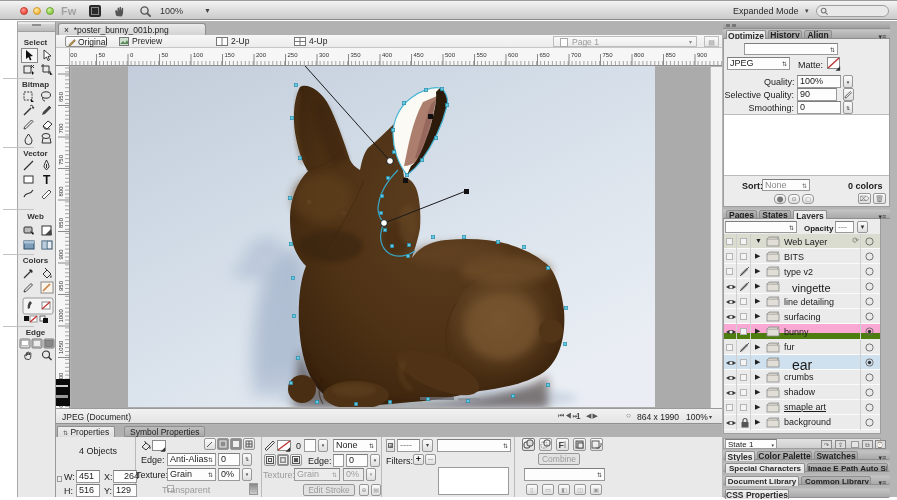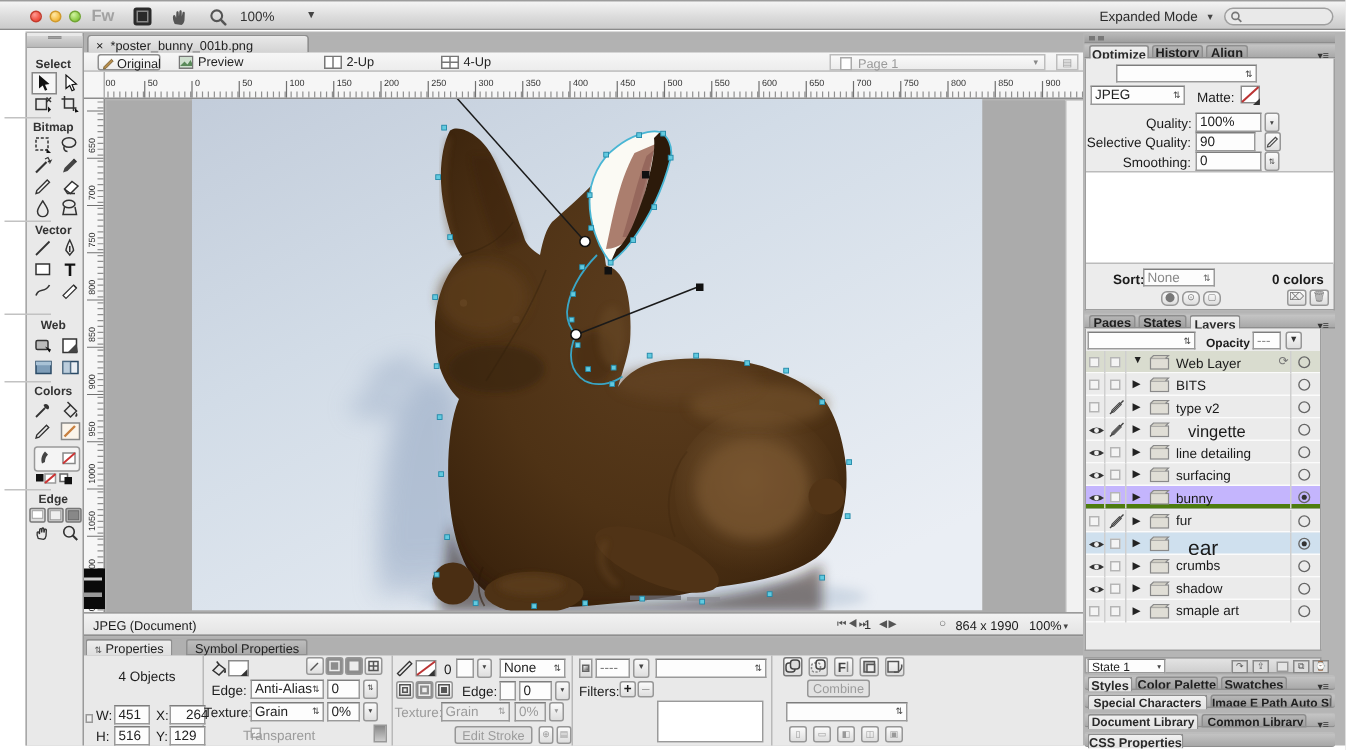--- a/index.html
+++ b/index.html
@@ -1129,21 +1129,21 @@
           <svg width="14" height="11" style="position:absolute;left:42px;top:2px;">
             <rect x="1" y="3" width="12" height="7" fill="#e0ded6" stroke="#8a8a8a" stroke-width="0.8"></rect>
             <path d="M1 3 l2 -2 h10 l-2 2" fill="#cfcdc4" stroke="#8a8a8a" stroke-width="0.8"></path>
           </svg>
           <span style="position:absolute;left:60px;top:2.5px;font-size:9px;color:#1a1a1a;">surfacing</span>
           <div style="position:absolute;right:19px;top:0;width:1px;height:15px;background:#cfcfcf;"></div>
           <svg width="9" height="9" style="position:absolute;right:6px;top:3px;">
             <circle cx="4.5" cy="4.5" r="3.6" fill="none" stroke="#666" stroke-width="0.9"></circle>
           </svg>
         </div>
-        <div style="position:absolute;left:0;top:90.4px;width:156px;height:15px;background:#c4b5fd;border-bottom:3px solid #4d7c0f;">
+        <div style="position:absolute;left:0;top:90.4px;width:156px;height:15px;background:#f9a8d4;border-bottom:6px solid #4d7c0f;">
           <div style="position:absolute;left:0;top:0;width:13px;height:15px;border-right:1px solid #cfcfcf;">
             <svg width="12" height="14" style="position:absolute;left:1px;top:1px;">
               <path d="M1 7 Q6 3 11 7 Q6 11 1 7z" fill="#333"></path>
               <circle cx="6" cy="7" r="1.6" fill="#eee"></circle>
             </svg>
           </div>
           <div style="position:absolute;left:14px;top:0;width:13px;height:15px;border-right:1px solid #cfcfcf;">
             <div style="position:absolute;left:2px;top:4px;width:7px;height:7px;border:1px solid #b5b5b5;background:#f4f4f4;"></div>
           </div>
           <span style="position:absolute;left:31px;top:3px;font-size:7px;color:#222;">▶</span>
@@ -1248,21 +1248,45 @@
             <div style="position:absolute;left:2px;top:4px;width:7px;height:7px;border:1px solid #b5b5b5;background:#f4f4f4;"></div>
           </div>
           <div style="position:absolute;left:14px;top:0;width:13px;height:15px;border-right:1px solid #cfcfcf;">
             <div style="position:absolute;left:2px;top:4px;width:7px;height:7px;border:1px solid #b5b5b5;background:#f4f4f4;"></div>
           </div>
           <span style="position:absolute;left:31px;top:3px;font-size:7px;color:#222;">▶</span>
           <svg width="14" height="11" style="position:absolute;left:42px;top:2px;">
             <rect x="1" y="3" width="12" height="7" fill="#e0ded6" stroke="#8a8a8a" stroke-width="0.8"></rect>
             <path d="M1 3 l2 -2 h10 l-2 2" fill="#cfcdc4" stroke="#8a8a8a" stroke-width="0.8"></path>
           </svg>
-          <span style="position:absolute;left:60px;top:2.5px;font-size:9px;color:#1a1a1a;">smaple art</span>
+          <span style="position:absolute;left:60px;top:2.5px;font-size:9px;color:#1a1a1a;text-decoration:underline;">smaple art</span>
+          <div style="position:absolute;right:19px;top:0;width:1px;height:15px;background:#cfcfcf;"></div>
+          <svg width="9" height="9" style="position:absolute;right:6px;top:3px;">
+            <circle cx="4.5" cy="4.5" r="3.6" fill="none" stroke="#666" stroke-width="0.9"></circle>
+          </svg>
+        </div>
+        <div style="position:absolute;left:0;top:180.8px;width:156px;height:15px;background:#ebebeb;border-bottom:1px solid #fbfbfb;">
+          <div style="position:absolute;left:0;top:0;width:13px;height:15px;border-right:1px solid #cfcfcf;">
+            <svg width="12" height="14" style="position:absolute;left:1px;top:1px;">
+              <path d="M1 7 Q6 3 11 7 Q6 11 1 7z" fill="#333"></path>
+              <circle cx="6" cy="7" r="1.6" fill="#eee"></circle>
+            </svg>
+          </div>
+          <div style="position:absolute;left:14px;top:0;width:13px;height:15px;border-right:1px solid #cfcfcf;">
+            <svg width="12" height="14" style="position:absolute;left:1px;top:1px;">
+              <rect x="2.5" y="6" width="7" height="5.5" fill="#555"></rect>
+              <path d="M4 6 V4.5 a2 2 0 0 1 4 0 V6" fill="none" stroke="#555" stroke-width="1.2"></path>
+            </svg>
+          </div>
+          <span style="position:absolute;left:31px;top:3px;font-size:7px;color:#222;">▶</span>
+          <svg width="14" height="11" style="position:absolute;left:42px;top:2px;">
+            <rect x="1" y="3" width="12" height="7" fill="#e0ded6" stroke="#8a8a8a" stroke-width="0.8"></rect>
+            <path d="M1 3 l2 -2 h10 l-2 2" fill="#cfcdc4" stroke="#8a8a8a" stroke-width="0.8"></path>
+          </svg>
+          <span style="position:absolute;left:60px;top:2.5px;font-size:9px;color:#1a1a1a;">background</span>
           <div style="position:absolute;right:19px;top:0;width:1px;height:15px;background:#cfcfcf;"></div>
           <svg width="9" height="9" style="position:absolute;right:6px;top:3px;">
             <circle cx="4.5" cy="4.5" r="3.6" fill="none" stroke="#666" stroke-width="0.9"></circle>
           </svg>
         </div>
       </div>
 </div>
 <div class="abs" style="left:723px;top:438px;width:158px;height:11px;background:linear-gradient(#e3e3e3,#cfcfcf);border:1px solid #9e9e9e;">
  <div class="fld" style="left:1px;top:0px;width:52px;height:10px;font-size:8px;line-height:9px;">State 1<span style="position:absolute;right:2px;top:1px;font-size:5px;color:#444;">▾</span></div>
  <div class="abs" style="left:97px;top:1px;width:11px;height:9px;border:1px solid #888;background:#ddd;font-size:6px;text-align:center;line-height:8px;color:#555;">↷</div>

